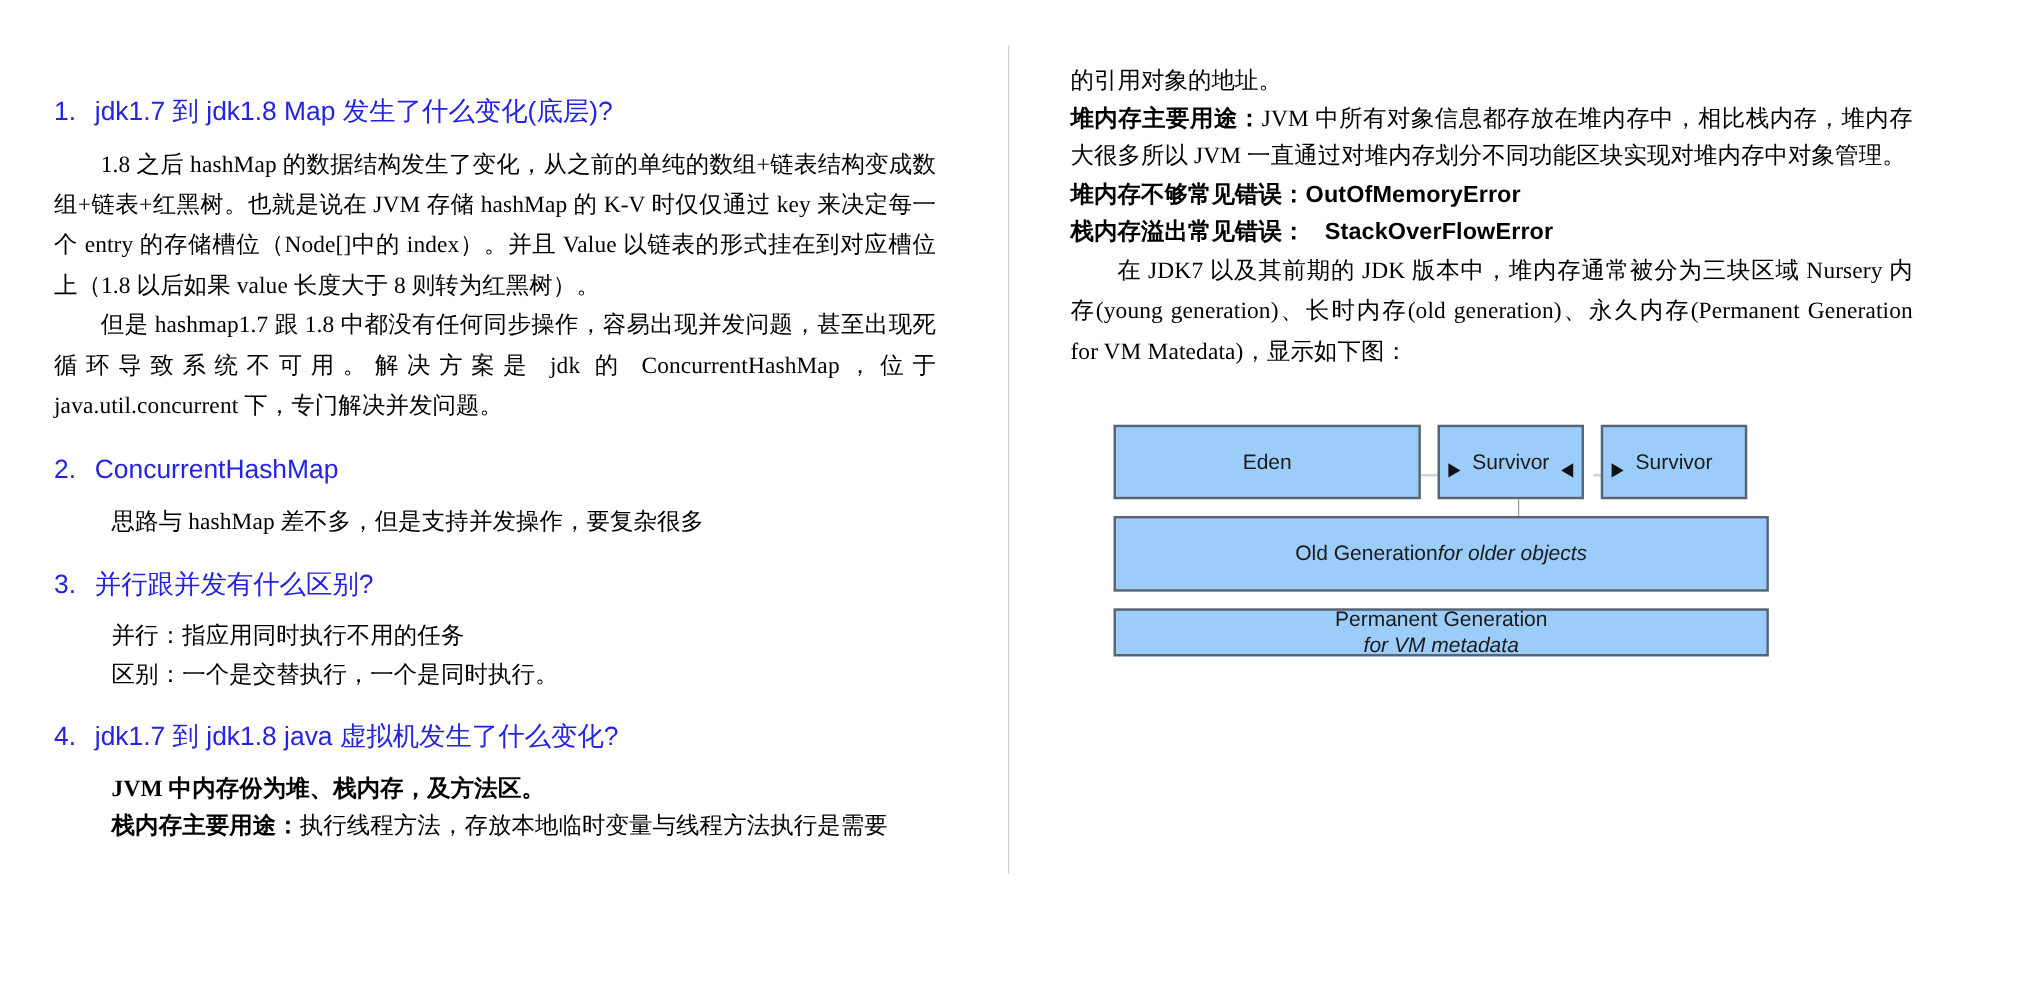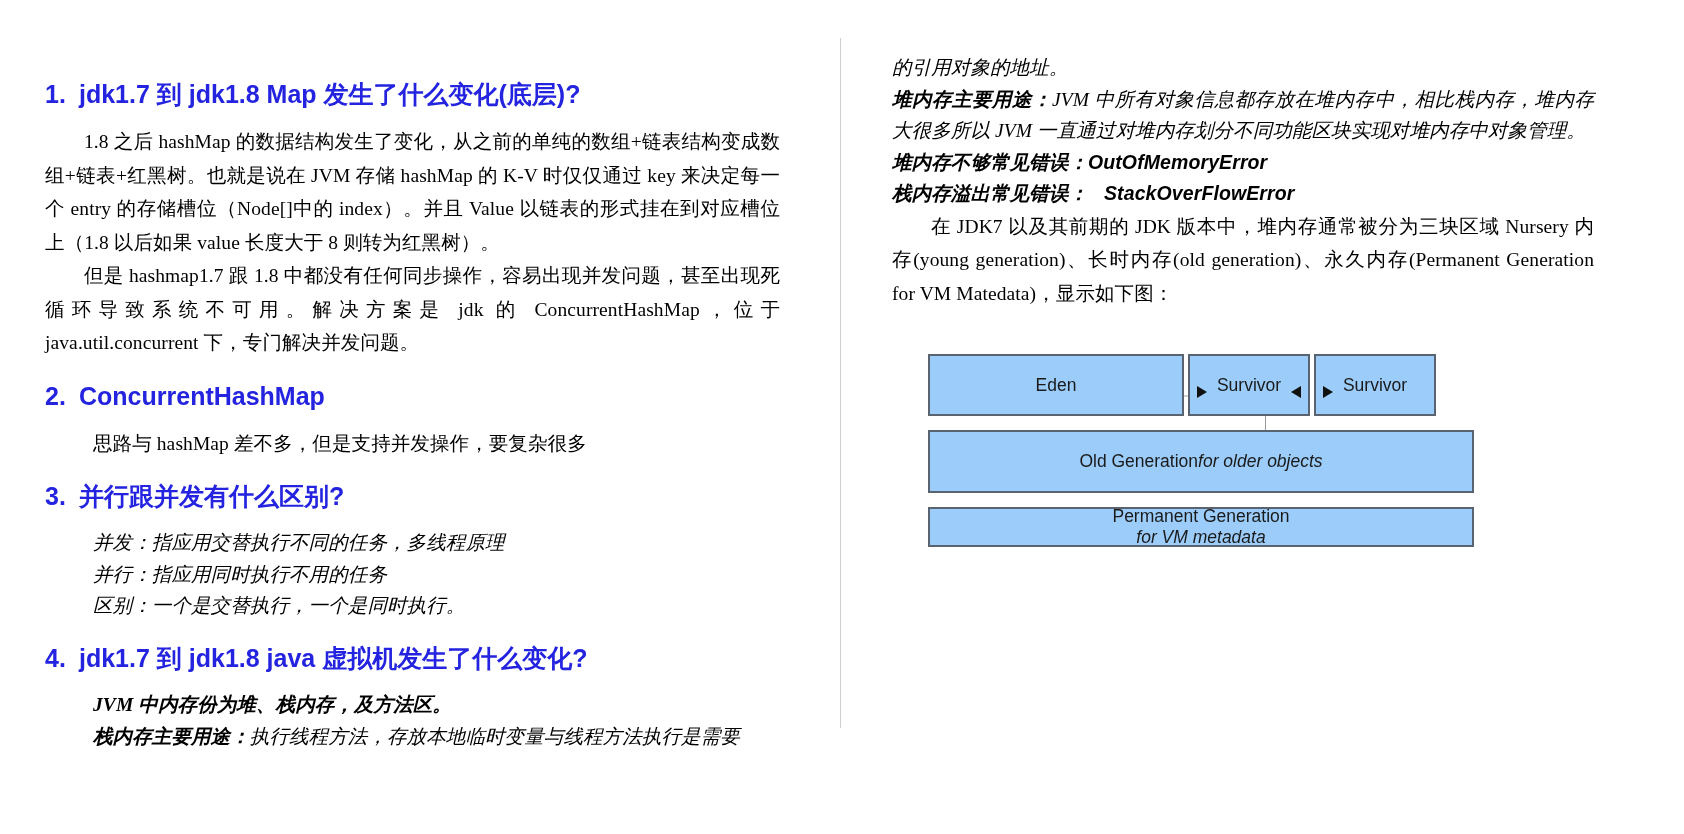--- a/index.html
+++ b/index.html
@@ -40,22 +40,22 @@
     width: 844px;
     box-sizing: border-box;
     padding: 52px 90px 0 52px;
     position: relative;
   }
 
   
   h2.qheading {
     font-family: "Liberation Sans", "DejaVu Sans", sans-serif;
     color: #2323e0;
-    font-weight: bold;
-    font-size: 25px;
+    font-weight: normal;
+    font-size: 22px;
     margin: 0 0 2px 0;
     line-height: 1.32;
     letter-spacing: 0px;
     white-space: nowrap;
   }
   h2.qheading .num {
     display: inline-block;
     width: 34px;
   }
   h2.qheading .htext { }
@@ -67,38 +67,38 @@
     margin: 0;
     text-align: justify;
     text-justify: inter-ideograph;
     letter-spacing: 0.1px;
   }
   p.indent { text-indent: 2em; }
   p.sub {
     margin-left: 48px;
     text-align: left;
   }
-  p.tight { line-height: 1.62; font-style: italic; }
+  p.tight { line-height: 1.62; }
   .b {
     font-weight: bold;
   }
 
   .spacer-sm { height: 12px; }
   .spacer-md { height: 20px; }
 
   
   .diagram {
     margin: 44px 0 0 36px;
     width: 560px;
     position: relative;
   }
   .dg-row {
     display: flex;
     align-items: stretch;
-    gap: 4px;
+    gap: 14px;
   }
   .dbox {
     background: #9ccdfa;
     border: 2px solid #5a6470;
     box-sizing: border-box;
     display: flex;
     align-items: center;
     justify-content: center;
     font-family: "Liberation Sans", "DejaVu Sans", sans-serif;
     font-size: 17.5px;
@@ -191,21 +191,20 @@
     <p class="para sub">思路与 hashMap 差不多，但是支持并发操作，要复杂很多</p>
 
     <div class="spacer-md"></div>
 
     <h2 class="qheading">
       <span class="num">3.</span><span class="htext">并行跟并发有什么区别?</span>
     </h2>
 
     <div class="spacer-sm"></div>
 
-    <p class="para sub tight">并发：指应用交替执行不同的任务，多线程原理</p>
     <p class="para sub tight">并行：指应用同时执行不用的任务</p>
     <p class="para sub tight">区别：一个是交替执行，一个是同时执行。</p>
 
     <div class="spacer-md"></div>
 
     <h2 class="qheading">
       <span class="num">4.</span><span class="htext">jdk1.7 到 jdk1.8 java 虚拟机发生了什么变化?</span>
     </h2>
 
     <div class="spacer-sm"></div>

